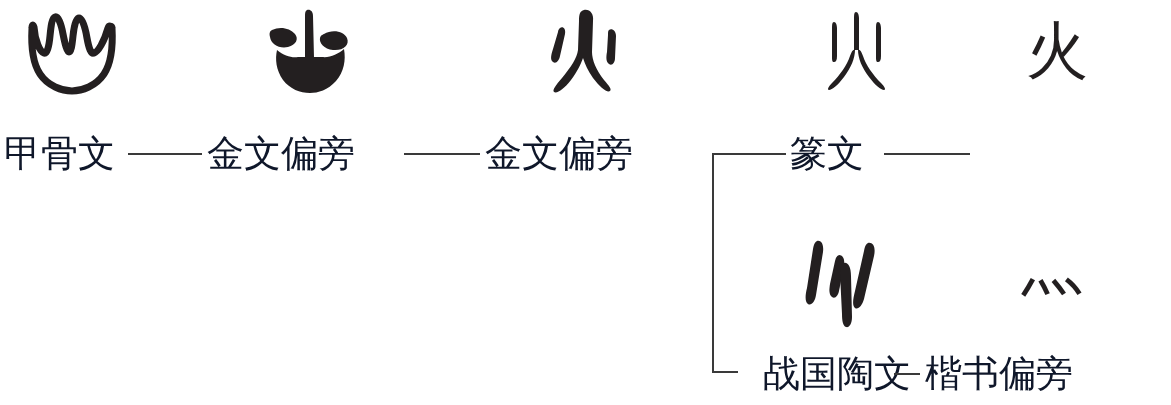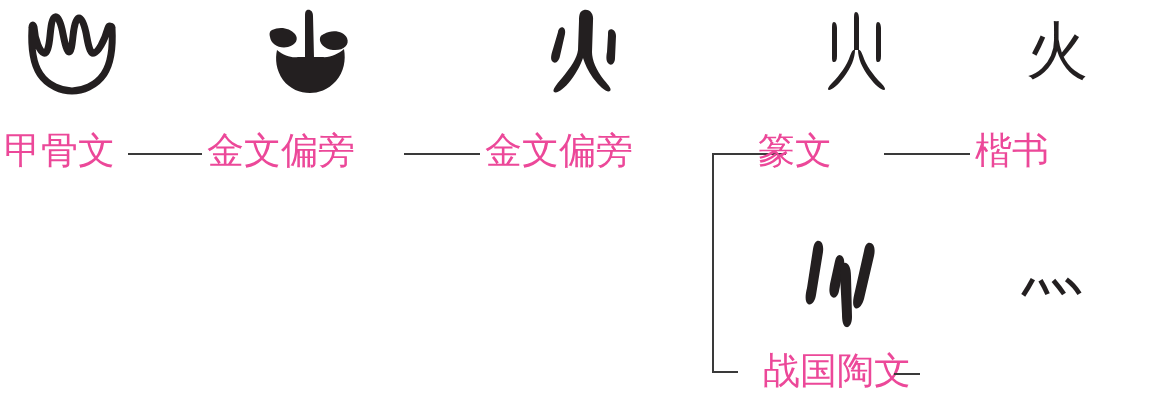--- a/index.html
+++ b/index.html
@@ -22,24 +22,24 @@
     height: 405px;
   }
   .glyph {
     position: absolute;
     display: block;
   }
   .glyph svg { display: block; overflow: visible; }
 
   .label {
     position: absolute;
-    font-family: Liberation Mono, monospace;
+    font-family: Liberation Sans, sans-serif;
     font-size: 37px;
     line-height: 1;
-    color: #ec4899;
+    color: #0f172a;
     white-space: nowrap;
     letter-spacing: 0px;
   }
   .dash {
     position: absolute;
     background: #3a3a3a;
     height: 2px;
   }
   .modern {
     position: absolute;
@@ -128,36 +128,36 @@
 
   <div class="label" style="left:207px; top:135px;">金文偏旁</div>
   <div class="dash" style="left:404px; top:153px; width:76px;"></div>
 
   <div class="label" style="left:485px; top:135px;">金文偏旁</div>
 
   <div class="bracket-h" style="left:712px; top:153px; width:74px;"></div>
   <div class="bracket-v" style="left:712px; top:153px; height:220px;"></div>
   <div class="bracket-h" style="left:712px; top:371px; width:26px;"></div>
 
-  <div class="label" style="left:758px; top:135px;">篆文</div>
+  <div class="label" style="left:790px; top:135px;">篆文</div>
   <div class="dash" style="left:884px; top:153px; width:86px;"></div>
 
-  <div class="label" style="left:975px; top:135px;">楷书</div>
 
   <div class="glyph" style="left:798px; top:233px; width:96px; height:98px;">
     <svg width="96" height="98" viewBox="0 0 96 98">
 
       <path d="M19,8 C23,7 26,11 25,19 L18,62 C17,69 13,73 10,71 C7,69 7,63 9,55 L15,16 C16,11 17,9 19,8 Z" fill="#231f20"></path>
 
       <path d="M41,22 C45,22 47,26 46,33 L41,58 C40,63 37,66 34,64 C31,62 31,57 32,51 L37,28 C38,24 39,23 41,22 Z" fill="#231f20"></path>
 
       <path d="M46,30 C50,29 53,34 53,43 L54,84 C54,91 51,95 48,94 C45,93 44,88 44,81 L42,41 C42,34 43,31 46,30 Z" fill="#231f20"></path>
 
       <path d="M70,10 C75,9 78,14 76,23 L66,66 C64,73 60,77 57,75 C54,73 55,66 57,58 L66,18 C67,13 68,11 70,10 Z" fill="#231f20"></path>
     </svg>
   </div>
 
   <div class="modern" style="left:1022px; top:240px; font-size:60px;">灬</div>
 
   <div class="label" style="left:738px; top:355px;margin-left:25px;">战国陶文</div>
   <div class="dash" style="left:894px; top:373px; width:26px;"></div>
+  <div class="label" style="left:925px; top:355px;">楷书偏旁</div>
 
 </div>
 
 </body></html>

